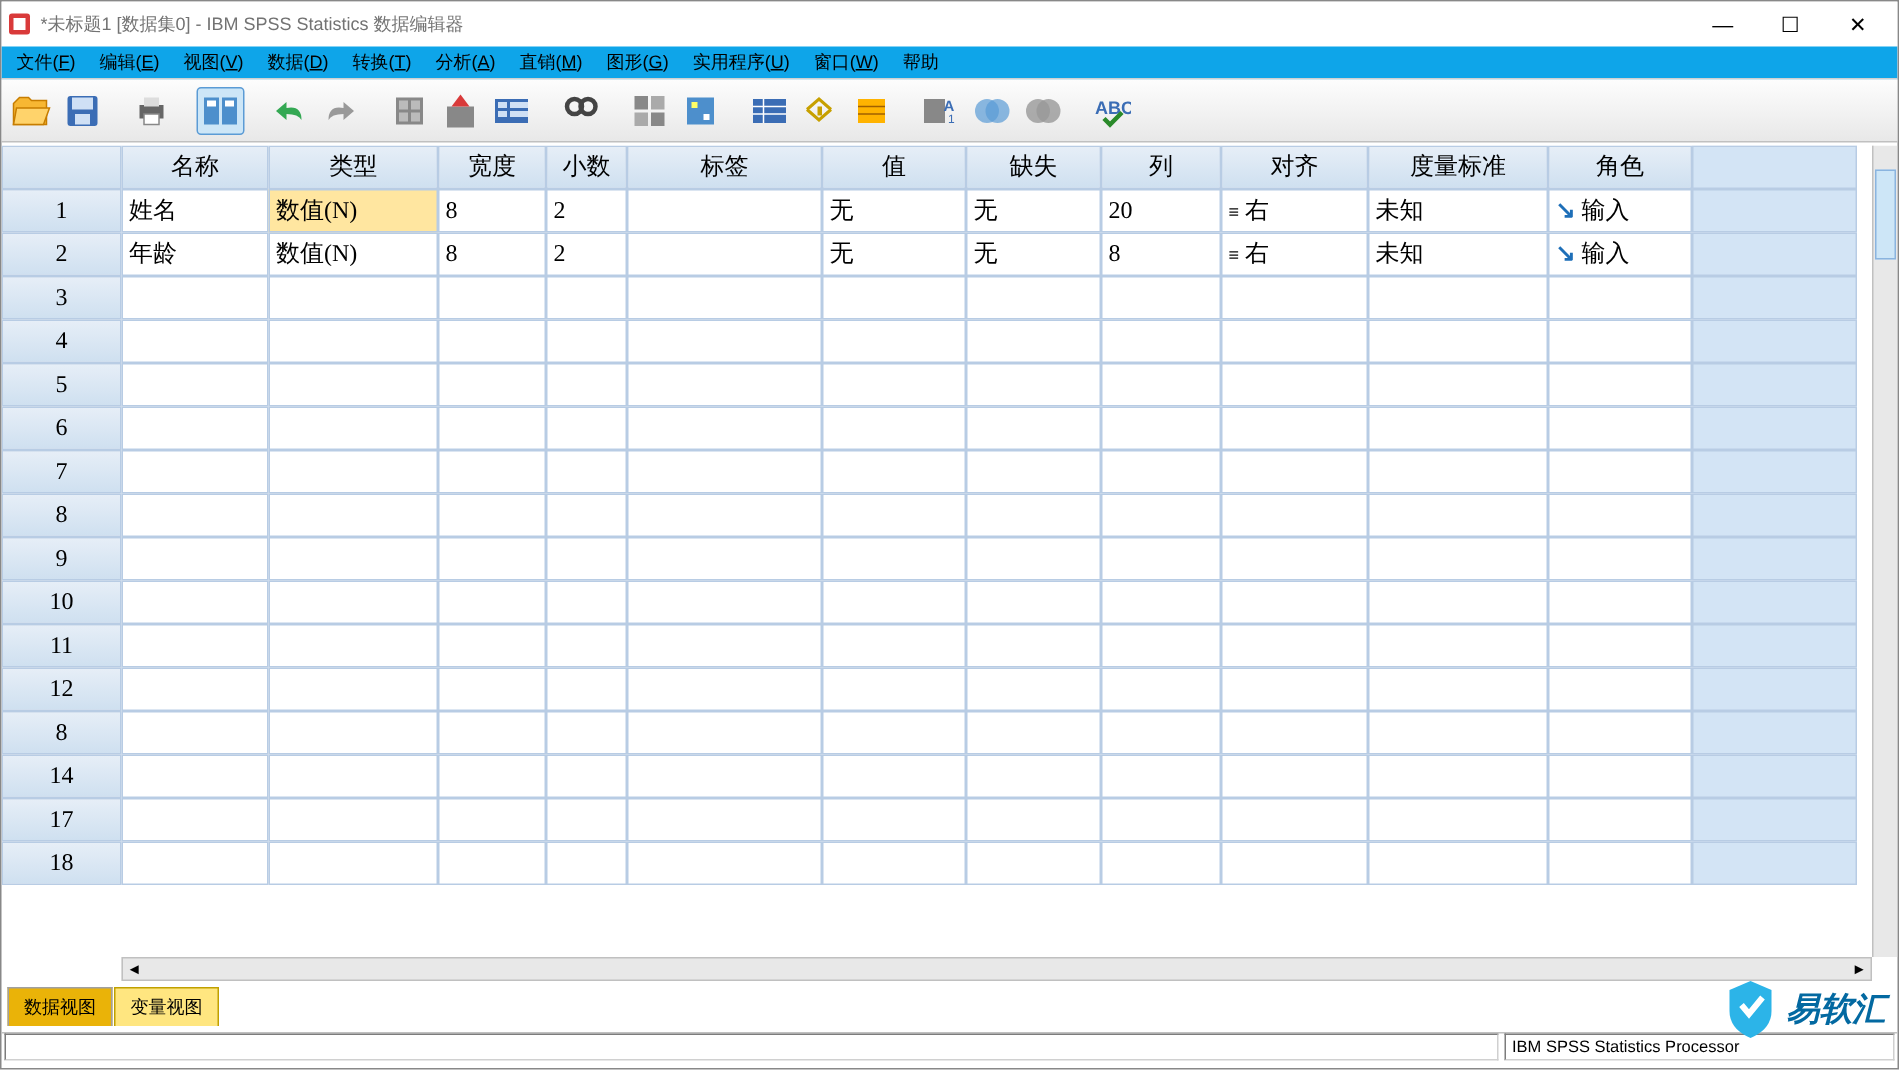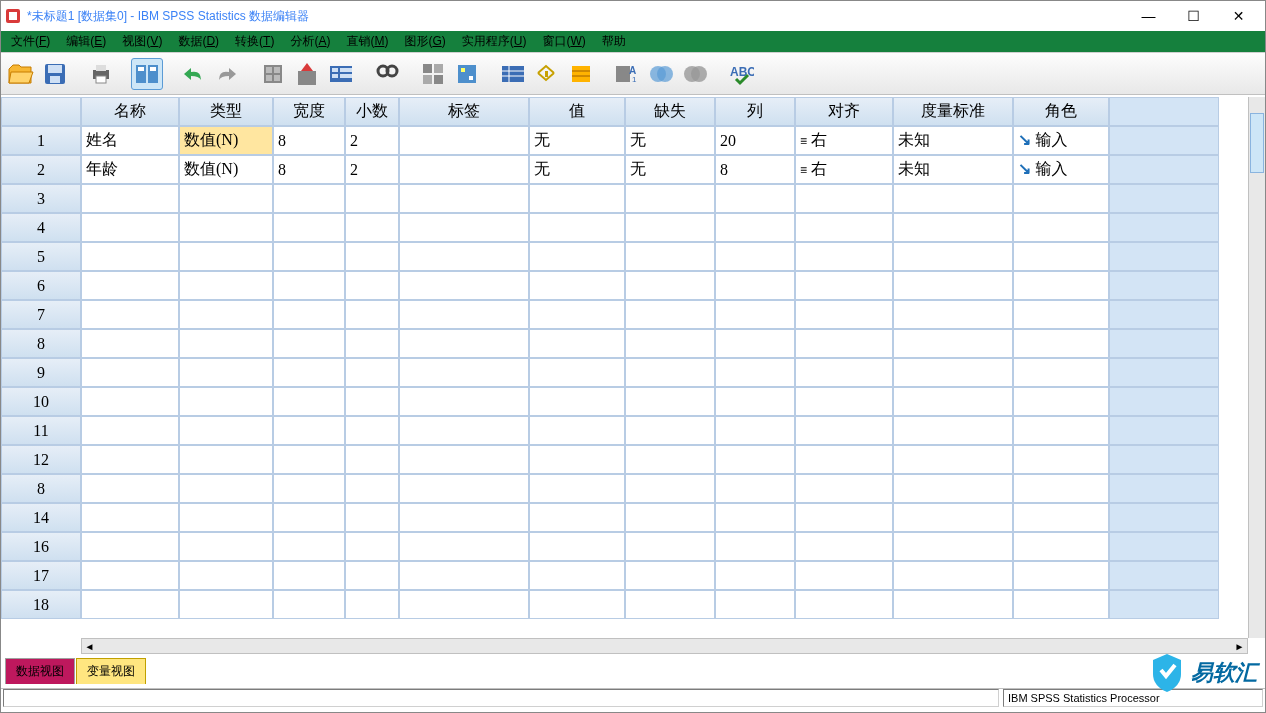--- a/index.html
+++ b/index.html
@@ -1,45 +1,45 @@
 <!DOCTYPE html>
 <html><head>
 <meta charset="utf-8">
 <style>
 * { box-sizing: border-box; margin: 0; padding: 0; font-family: "Microsoft YaHei", Arial, sans-serif; }
 body { background: #fff; width: 1266px; height: 713px; overflow: hidden; border: 1px solid #888; position: relative; }
 
 
 .titlebar { height: 30px; background: #fff; display: flex; align-items: center; padding: 0 4px; font-size: 12px; }
 .titlebar .app-icon { width: 16px; height: 16px; margin-right: 6px; }
-.titlebar .title { flex: 1; color: #3b82f6; }
+.titlebar .title { flex: 1; color: #737373; }
 .window-btns { display: flex; height: 100%; }
 .window-btn { width: 45px; display: flex; align-items: center; justify-content: center; font-size: 14px; font-family: Arial; }
 
 
-.menubar { height: 22px; background: #15803d; display: flex; align-items: center; padding: 0 2px; font-size: 12px; border-bottom: 1px solid #d0d0d0; }
+.menubar { height: 22px; background: #0ea5e9; display: flex; align-items: center; padding: 0 2px; font-size: 12px; border-bottom: 1px solid #d0d0d0; }
 .menu-item { padding: 2px 8px; cursor: default; }
 .menu-item u { text-decoration: underline; }
 
 
 .toolbar { height: 42px; background: linear-gradient(#fdfdfd,#e8e8e8); border-bottom: 1px solid #c0c0c0; display: flex; align-items: center; padding: 0 4px; gap: 2px; }
 .tb-btn { width: 32px; height: 32px; display: flex; align-items: center; justify-content: center; border-radius: 3px; }
 .tb-btn.sel { background: #cde6f7; border: 1px solid #5b9bd5; }
 .tb-sep { width: 10px; }
 
 
 .grid-wrap { position: absolute; top: 96px; left: 0; right: 0; bottom: 74px; overflow: hidden; }
 .grid { border-collapse: separate; border-spacing: 0; table-layout: fixed; }
 .grid th, .grid td { border: 1px solid #b8cce4; height: 29px; font-size: 16px; font-family: SimSun, serif; }
 .grid th { background: linear-gradient(#e6eef7,#cfe0f0); font-weight: normal; text-align: center; }
 .grid td { padding: 0 4px; text-align: left; }
 .row-hdr { background: linear-gradient(#e6eef7,#cfe0f0); text-align: center !important; width: 80px; }
 .sel-cell { background: #ffe6a0 !important; }
 .col-name { width: 98px; }
-.col-type { width: 94px; }
+.col-type { width: 113px; }
 .col-width { width: 72px; }
 .col-dec { width: 54px; margin-left: 23px; }
 .col-label { width: 130px; }
 .col-val { width: 96px; }
 .col-miss { width: 90px; }
 .col-cols { width: 80px; }
 .col-align { width: 98px; }
 .col-meas { width: 120px; }
 .col-role { width: 96px; }
 .col-filler { width: 110px; background:#d3e4f5 !important; }
@@ -48,21 +48,21 @@
 .vscroll { position:absolute; right:0; top:0; bottom:0; width:17px; background:#e8e8e8; border-left:1px solid #c0c0c0;}
 .vscroll .thumb{ position:absolute; top:16px; left:1px; right:1px; height:60px; background:#cde6f7; border:1px solid #8ab4df;}
 
 
 .hscroll { position:absolute; left:80px; right:17px; bottom:58px; height:16px; background:#e8e8e8; border:1px solid #c0c0c0;}
 .hscroll .arrow{width:15px;height:100%;position:absolute;top:0;display:flex;align-items:center;justify-content:center;font-size:10px;}
 .hscroll .arrow.l{left:0;} .hscroll .arrow.r{right:0;}
 
 
 .view-tabs { position:absolute; left:4px; bottom:28px; height:26px; display:flex; }
-.view-tab { padding: 4px 10px; font-size: 12px; border:1px solid #a0a0a0; background:#be185d; border-bottom:none; margin-right:1px;}
+.view-tab { padding: 4px 10px; font-size: 12px; border:1px solid #a0a0a0; background:#eab308; border-bottom:none; margin-right:1px;}
 .view-tab.active { background:#ffe680; border-color:#c0a000;text-align:center; }
 
 
 .statusbar { position:absolute; left:0; right:0; bottom:0; height:24px; border-top:1px solid #c0c0c0; display:flex; font-size:11px;}
 .status-field{ border:1px inset #d0d0d0; height:18px; margin:0 2px; display:flex; align-items:center; padding:0 4px;}
 .status-left{flex:1;}
 
 
 .watermark { position:absolute; right:8px; bottom:18px; display:flex; align-items:center; gap:6px; font-size:22px; font-weight:bold; color:#0369a1; font-style:italic;}
 .watermark .shield{width:36px;height:42px;}
@@ -463,35 +463,20 @@
           <td class="col-label"></td>
           <td class="col-val"></td>
           <td class="col-miss"></td>
           <td class="col-cols"></td>
           <td class="col-align"></td>
           <td class="col-meas"></td>
           <td class="col-role"></td>
           <td class="col-filler"></td>
         </tr>
         <tr>
-          <td class="row-hdr">16</td>
-          <td class="col-name"></td>
-          <td class="col-type"></td>
-          <td class="col-width"></td>
-          <td class="col-dec"></td>
-          <td class="col-label"></td>
-          <td class="col-val"></td>
-          <td class="col-miss"></td>
-          <td class="col-cols"></td>
-          <td class="col-align"></td>
-          <td class="col-meas"></td>
-          <td class="col-role"></td>
-          <td class="col-filler"></td>
-        </tr>
-        <tr>
           <td class="row-hdr">17</td>
           <td class="col-name"></td>
           <td class="col-type"></td>
           <td class="col-width"></td>
           <td class="col-dec"></td>
           <td class="col-label"></td>
           <td class="col-val"></td>
           <td class="col-miss"></td>
           <td class="col-cols"></td>
           <td class="col-align"></td>

